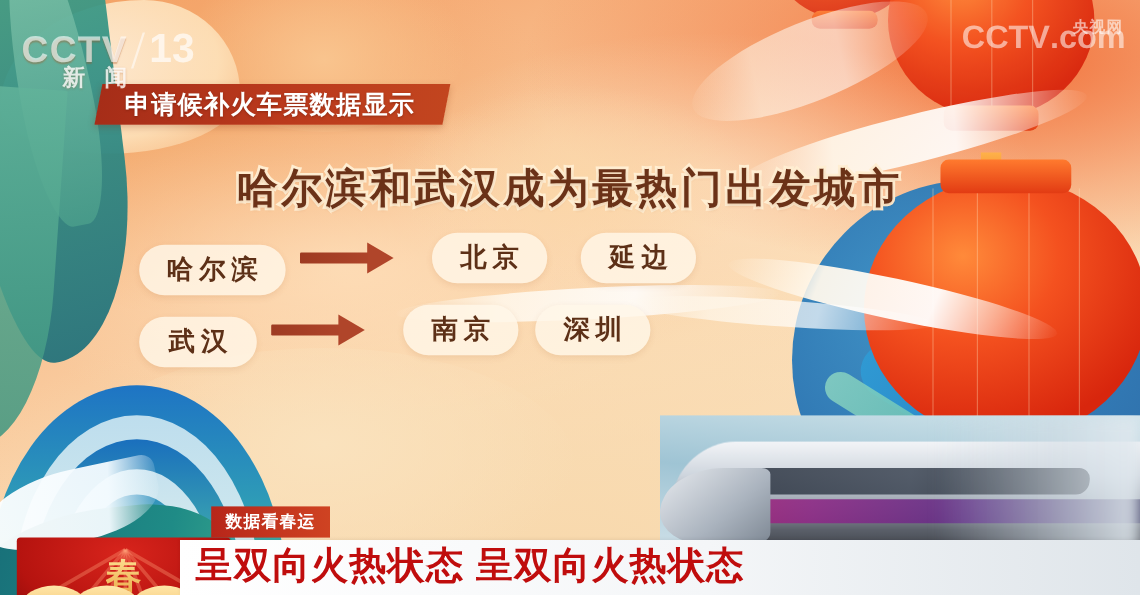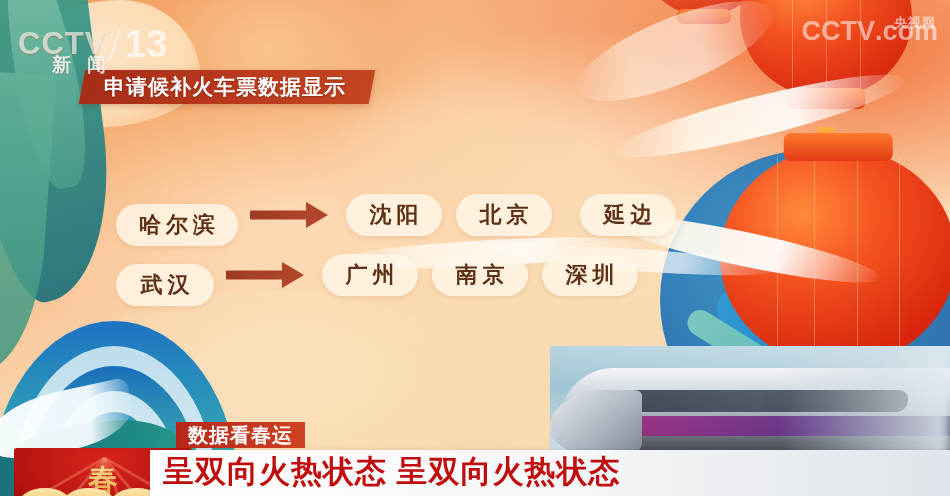--- a/index.html
+++ b/index.html
@@ -89,21 +89,21 @@
   .cctv-logo{position:absolute;left:18px;top:22px;display:flex;align-items:center;gap:6px;z-index:30;}
   .cctv-word{
     font-size:31px;font-weight:bold;letter-spacing:1px;
     color:rgba(255,255,255,.62);
     text-shadow:0 1px 1px rgba(170,80,30,.35);
     font-family:"Liberation Sans",sans-serif;
   }
   .cctv-slash{
     width:2px;height:30px;background:rgba(255,255,255,.55);transform:skewX(-18deg);margin:0 2px;
   }
-  .cctv-num{font-size:39px;font-weight:bold;color:rgba(255,255,255,.68);}
+  .cctv-num{font-size:34px;font-weight:bold;color:rgba(255,255,255,.68);}
   .cctv-sub{
     position:absolute;left:52px;top:52px;z-index:30;
     font-size:19px;font-weight:bold;color:rgba(255,255,255,.8);letter-spacing:16px;
     text-shadow:0 1px 2px rgba(170,80,30,.3);
   }
 
   
   .watermark{position:absolute;right:12px;top:16px;z-index:30;display:flex;align-items:baseline;}
   .wm-cctv{font-size:27px;font-weight:bold;color:rgba(255,255,255,.55);letter-spacing:0px;}
   .wm-com{font-size:27px;font-weight:bold;color:rgba(255,255,255,.55);}
@@ -210,21 +210,21 @@
   .lower-bg{
     position:absolute;left:150px;right:0;bottom:0;height:46px;
     background:linear-gradient(90deg,#ffffff 0%,#f4f6f8 55%,#dfe5ea 100%);
     box-shadow:0 -1px 3px rgba(0,0,0,.08);
   }
   .lower-tag{
     position:absolute;left:176px;bottom:48px;height:26px;padding:0 12px;
     display:flex;align-items:center;
     background:linear-gradient(90deg,#b7261a 0%,#cf4322 100%);
   }
-  .lower-tag span{color:#fff;font-size:20px;font-weight:bold;letter-spacing:1px;}
+  .lower-tag span{color:#fff;font-size:14px;font-weight:bold;letter-spacing:1px;}
   .lower-title{
     position:absolute;left:163px;bottom:2px;height:44px;display:flex;align-items:center;
     color:#c00d0d;font-size:31px;font-weight:bold;letter-spacing:1px;
   }
   .lower-left-strip{
     position:absolute;left:0;bottom:0;width:150px;height:46px;
     background:linear-gradient(180deg,#f6c39a 0%,#f0a072 100%);opacity:0;
   }
 </style>
 </head>
@@ -324,44 +324,43 @@
   <div class="watermark">
     <span class="wm-cctv">CCTV</span>
     <span class="wm-com">.com</span>
   </div>
   <div class="wm-cn">央视网</div>
 
   <div class="topbar">
     <span class="topbar-text">申请候补火车票数据显示</span>
   </div>
 
+  <div class="headline">哈尔滨和武汉成为最热门出发城市</div>
 
   <div class="rows">
 
     <div class="row">
       <div class="pill origin">哈尔滨</div>
       <div class="arrow">
         <div class="arrow-shaft"></div>
           <div class="arrow-head"></div>
       </div>
-      <div class="pill dest">沈阳</div>
       <div class="gap"></div>
       <div class="pill dest">北京</div>
       <div class="gap"></div>
       <div class="gap"></div>
       <div class="pill dest">延边</div>
     </div>
 
     <div class="row">
       <div class="pill origin">武汉</div>
       <div class="arrow">
         <div class="arrow-shaft"></div>
           <div class="arrow-head"></div>
       </div>
-      <div class="pill dest">广州</div>
       <div class="gap"></div>
       <div class="pill dest">南京</div>
       <div class="gap"></div>
       <div class="pill dest">深圳</div>
       <div class="gap"></div>
     </div>
 
   </div>
 
 

